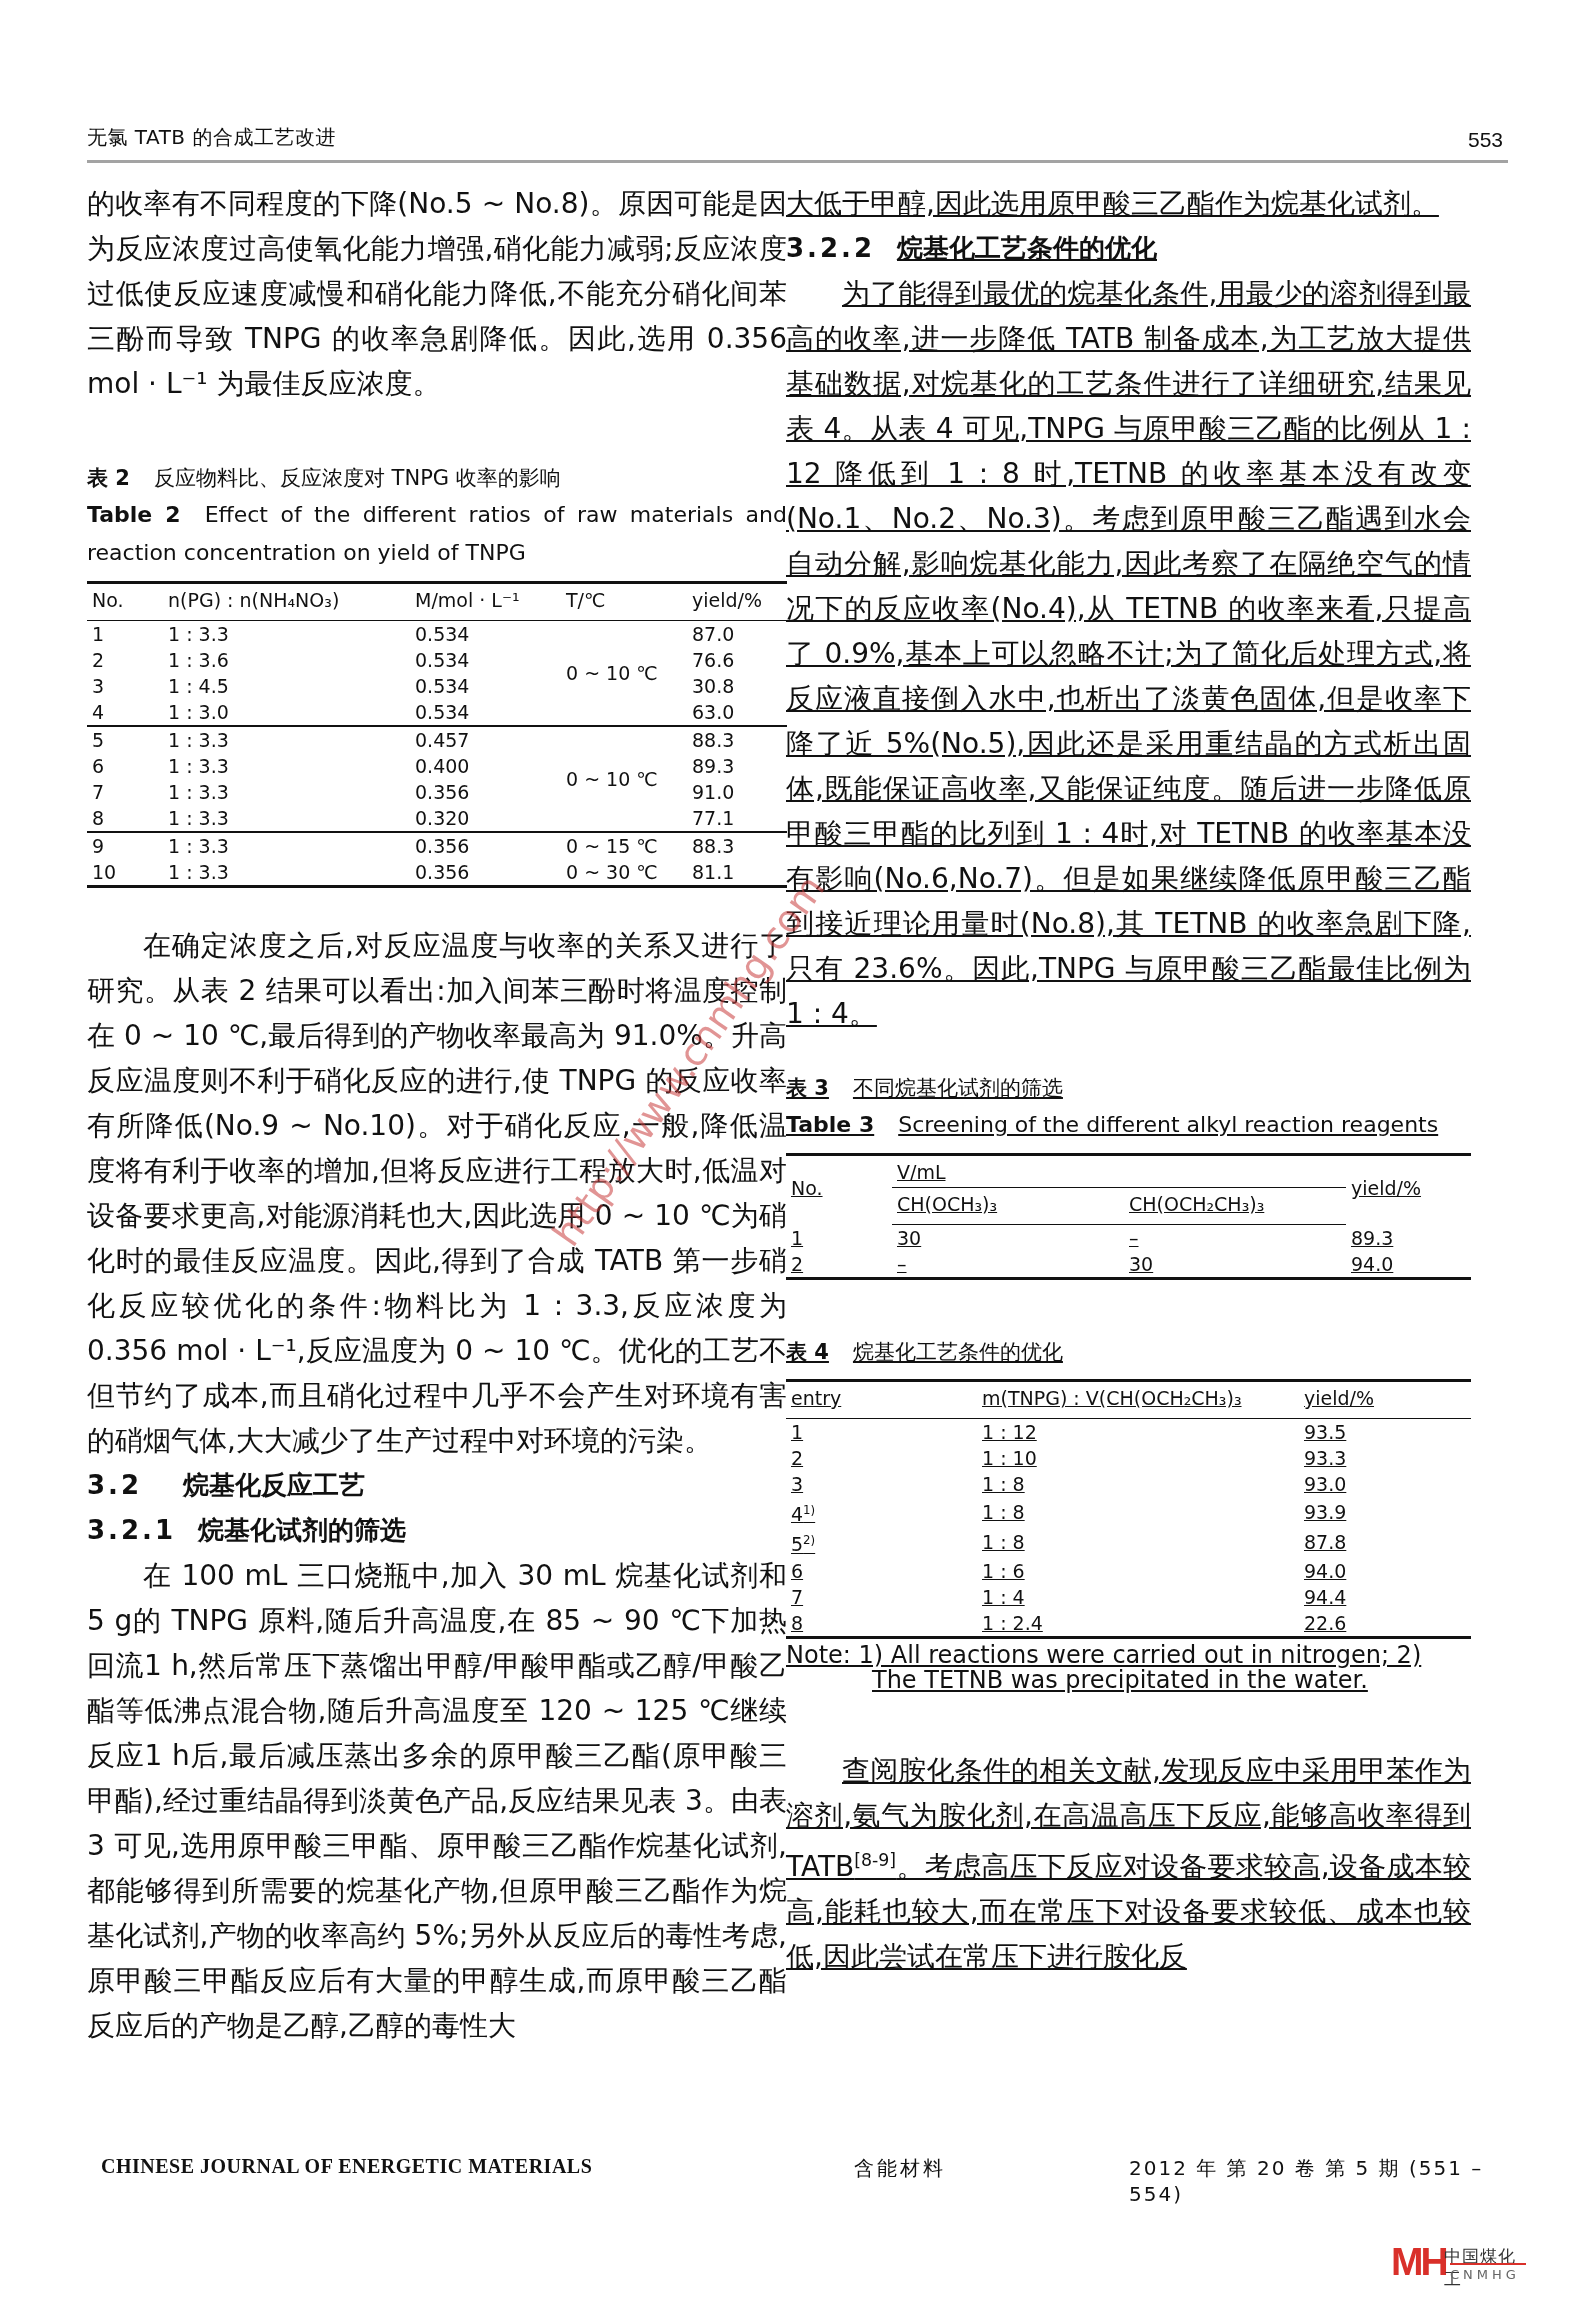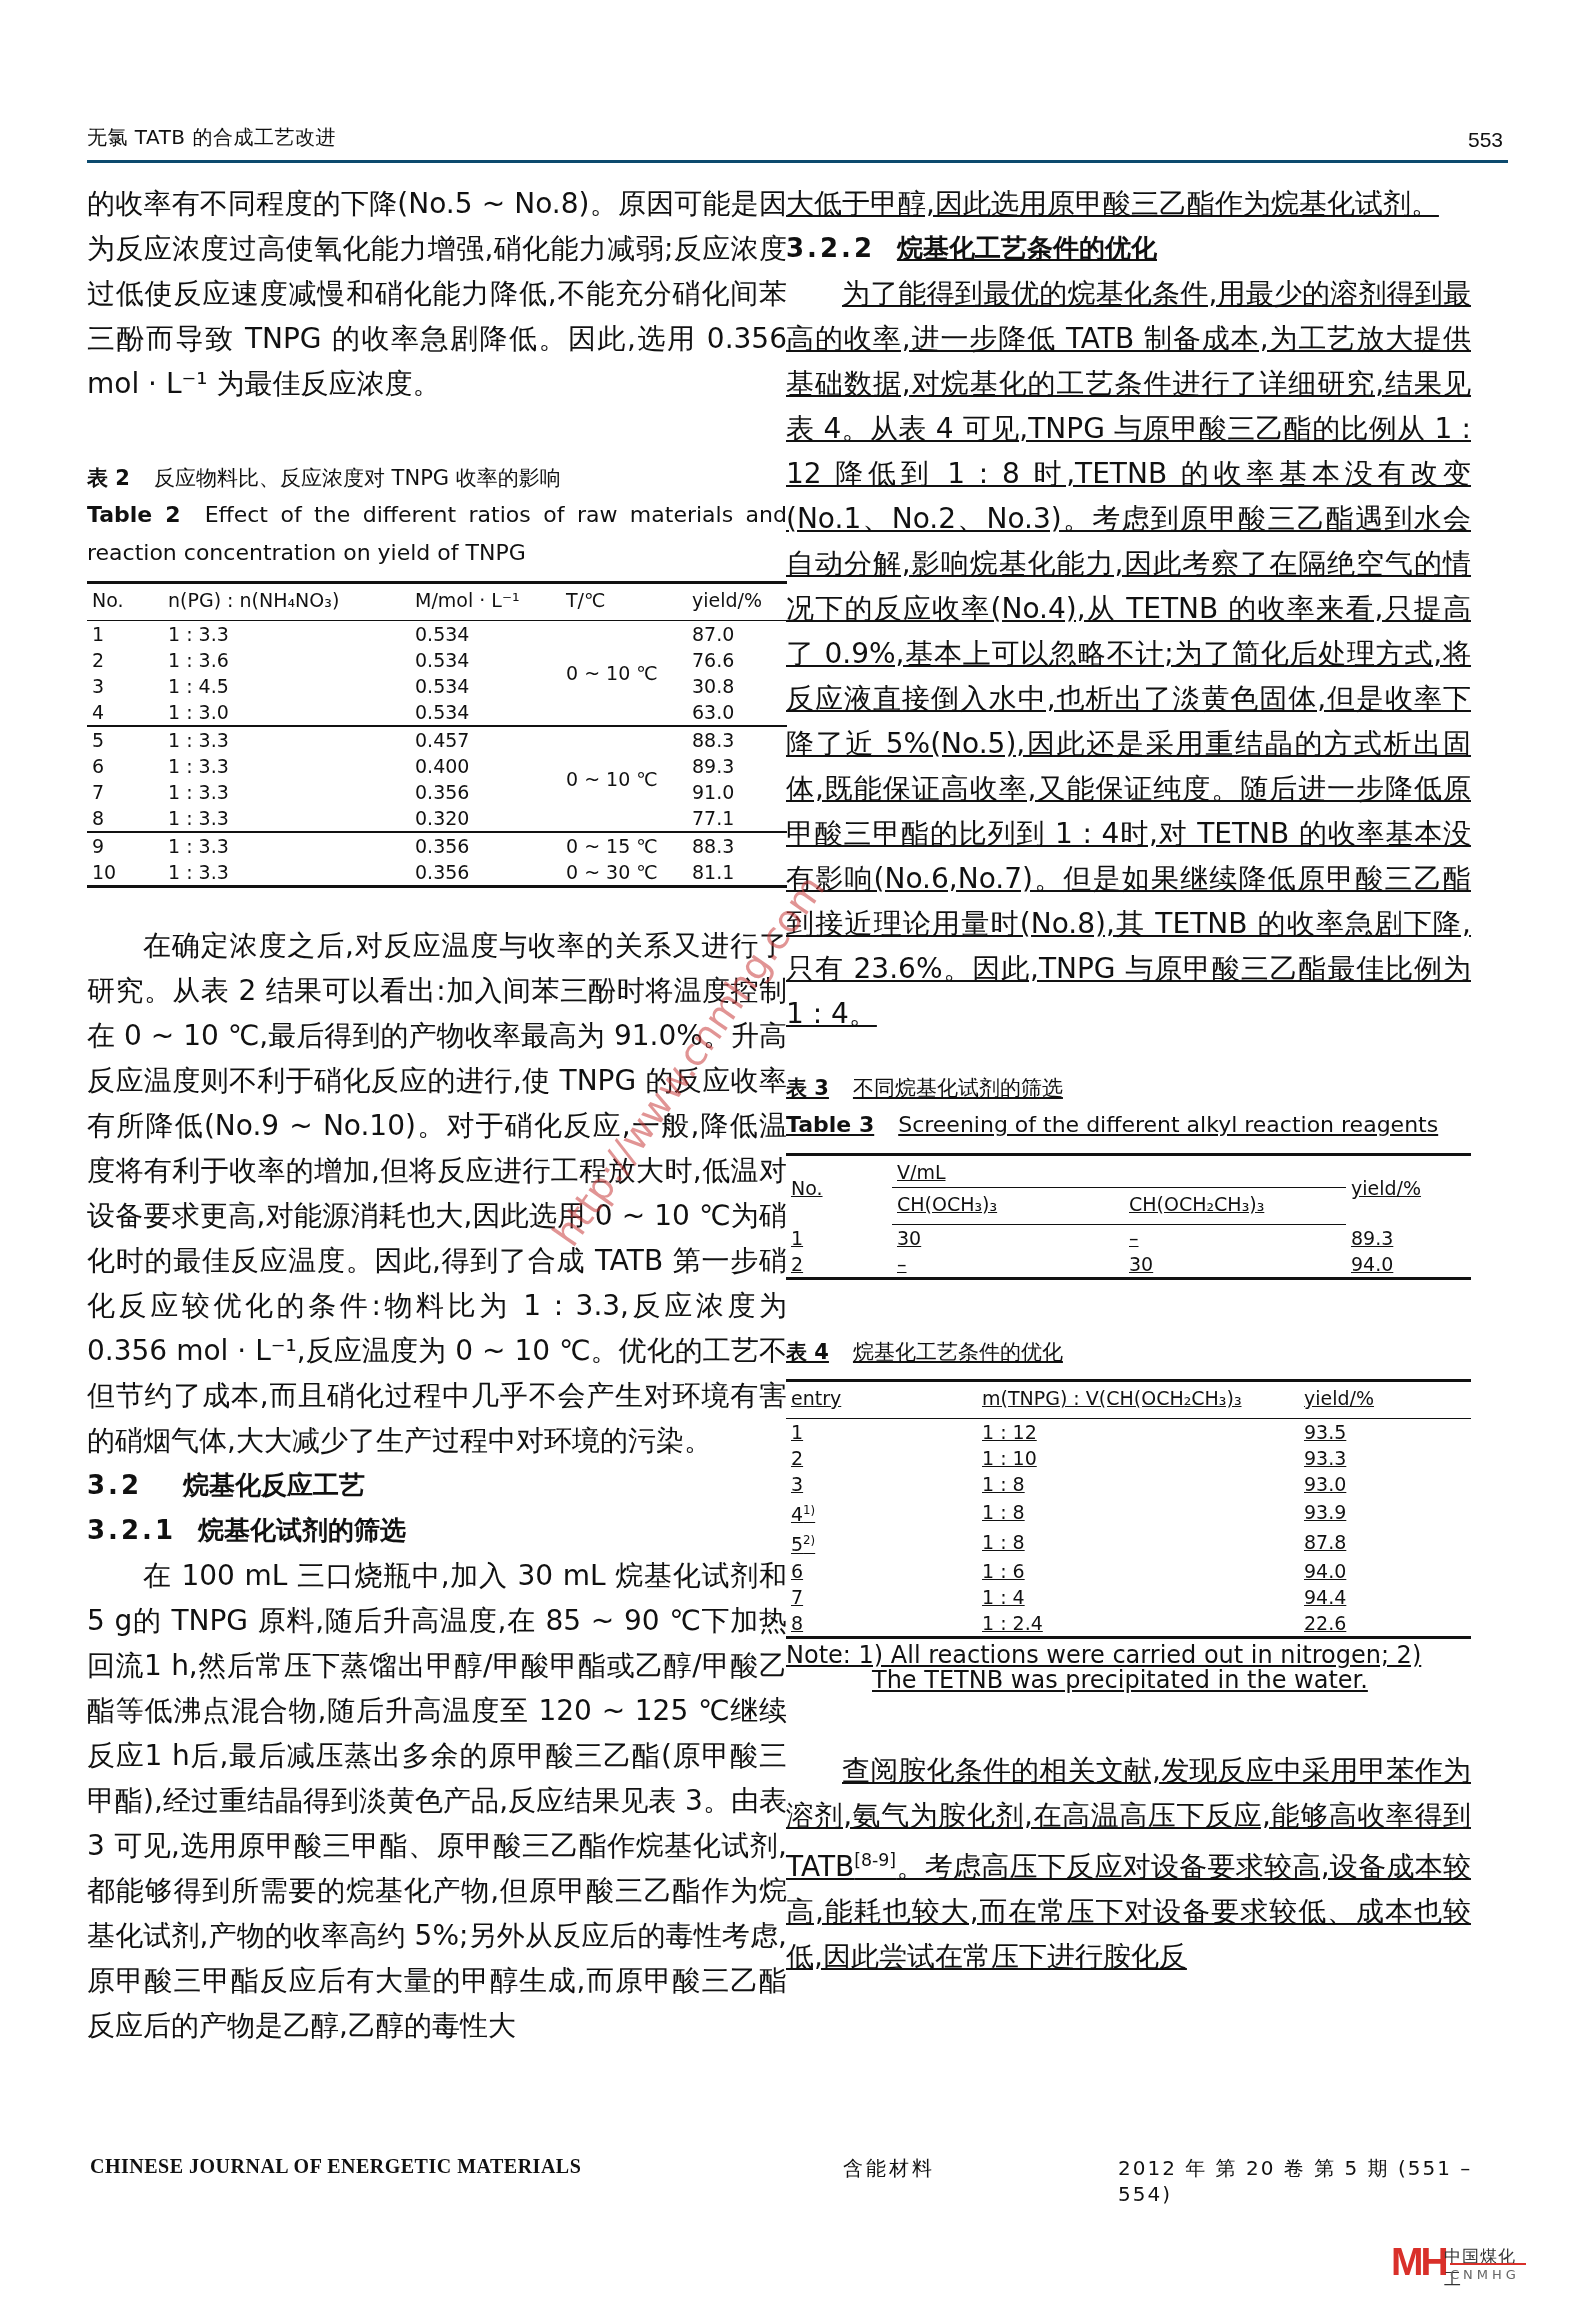--- a/index.html
+++ b/index.html
@@ -3,21 +3,21 @@
 <meta charset="utf-8">
 <style>
   html, body { margin: 0; padding: 0; background: #ffffff; }
   body {
     width: 1596px; height: 2319px; position: relative; overflow: hidden;
     font-family: "DejaVu Sans", "Liberation Sans", sans-serif;
     color: #111;
   }
   .page-header {
     position: absolute; left: 87px; top: 124px; width: 1421px; height: 36px;
-    border-bottom: 3px solid #0c4a6e;
+    border-bottom: 3px solid #a3a3a3;
   }
   .running-title { position: absolute; left: 0; top: 0; font-size: 20px; letter-spacing: 0.5px; }
   .page-number { position: absolute; right: 5px; top: 4px; font-size: 21px; font-family: "Liberation Sans", sans-serif; }
 
   .col { position: absolute; top: 181px; width: 700px; }
   .col-left { left: 87px; }
   .col-right { left: 786px; width: 685px; text-decoration: underline; }
 
   .para { font-size: 28px; line-height: 45px; text-align: justify; text-align-last: left; margin: 0; }
   .para.indent { text-indent: 56px; }
@@ -32,21 +32,21 @@
 
   table.tbl { border-collapse: collapse; width: 100%; font-size: 19px; font-family: "DejaVu Sans", sans-serif; }
   table.tbl td, table.tbl th { font-weight: normal; text-align: left; padding: 0 0 0 5px; line-height: 26px; vertical-align: middle; }
   table.tbl thead th { padding-top: 3px; padding-bottom: 7px; }
   table.tbl { border-top: 3px solid #111; border-bottom: 3px solid #111; }
   table.tbl thead tr:last-child th { border-bottom: 1.5px solid #111; }
   table.tbl tr.grp-sep td { border-top: 2.5px solid #111; }
   sub, sup { font-size: 0.62em; }
   .note { font-size: 24px; line-height: 25px; margin: 4px 0 0 0; padding-left: 86px; text-indent: -86px; font-family: "DejaVu Sans", sans-serif; }
 
-  .footer { position: absolute; top: 2155px; left: 90px; width: 1421px; height: 30px; }
+  .footer { position: absolute; top: 2155px; left: 101px; width: 1421px; height: 30px; }
   .footer-journal { position: absolute; left: 0; top: 0; font-family: "Liberation Serif", serif; font-weight: bold; font-size: 20px; letter-spacing: 0.5px; }
   .footer-cn { position: absolute; left: 753px; top: 0; font-size: 20px; letter-spacing: 3px; }
   .footer-issue { position: absolute; left: 1028px; top: 0; font-size: 20px; letter-spacing: 2px; }
 
   .logo { position: absolute; left: 1391px; top: 2242px; width: 136px; height: 45px; }
   .logo-mark { position: absolute; left: 0; top: 0; font-family: "Liberation Sans", sans-serif; font-weight: bold; font-size: 39px; color: #d9302a; letter-spacing: -3px; line-height: 40px; }
   .logo-cn { position: absolute; left: 53px; top: 3px; font-size: 17px; color: #333; letter-spacing: 1px; }
   .logo-line { position: absolute; left: 59px; top: 21px; width: 76px; height: 1.5px; background: #d9302a; }
   .logo-en { position: absolute; left: 59px; top: 25px; font-size: 13px; color: #666; letter-spacing: 4px; }
 

